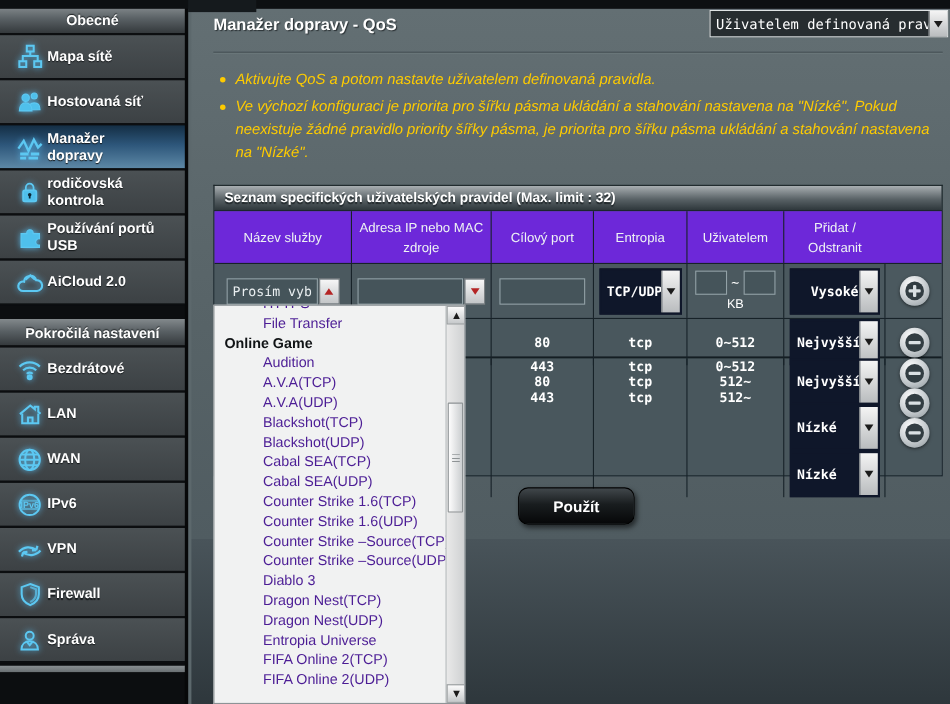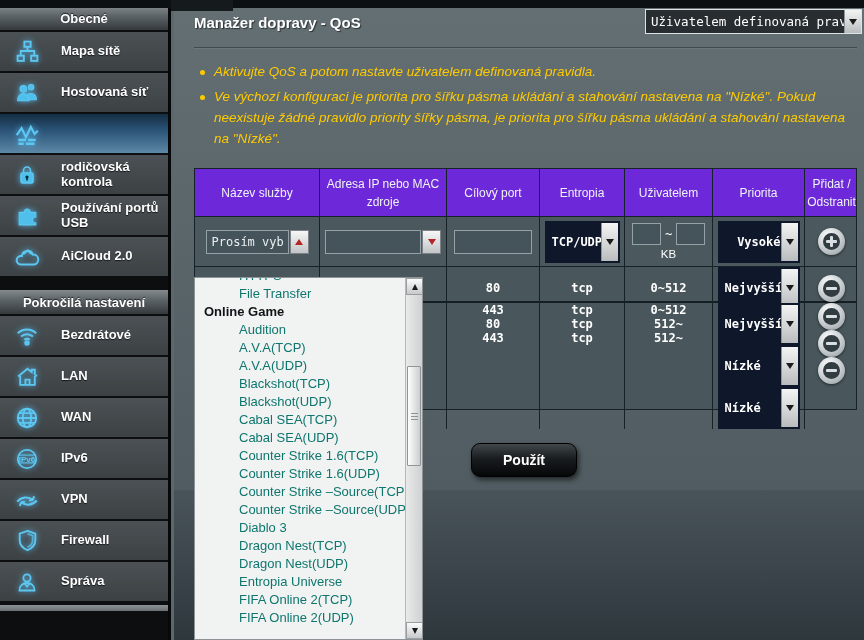--- a/index.html
+++ b/index.html
@@ -19,21 +19,21 @@
     background:#0c0e10; border-right:3px solid #070809; z-index:4;
   }
   .sb-header {
     height:26px; margin-top:0; display:flex; align-items:center; justify-content:center;
     background:linear-gradient(#83898c, #5a6165 45%, #34393c);
     color:#fff; font-weight:bold; font-size:13px; text-shadow:0 -1px 1px #1c2022;
     border-bottom:2px solid #0c0e10;
     text-align:center;
   }
   .sb-item {
-    height:41px; display:flex; align-items:center; gap:19px; padding-left:12px;
+    height:41px; display:flex; align-items:center; gap:1px; padding-left:12px;
     background:linear-gradient(#4b5154, #3c4144);
     border-bottom:2px solid #0c0e10; cursor:pointer;
   }
   .sb-item.selected {
     background:linear-gradient(#142e44 0%, #2d567a 45%, #5d88a6 100%);
   }
   .sb-label { color:#fff; font-weight:bold; font-size:13px; line-height:1.15; text-shadow:0 1px 1px #14181a; }
   .sb-icon { width:30px; height:26px; display:flex; align-items:center; justify-content:center; flex:none; }
   .sb-icon svg { filter:drop-shadow(0 0 3px rgba(90,200,255,.85)); }
   .sb-gap { height:12px; background:#0c0e10; }
@@ -144,21 +144,21 @@
   }
 
   
   #dropdown {
     position:absolute; left:20px; top:277px; width:229px; height:363px;
     background:#f1f2f2; border:1px solid #8d9396; z-index:10; overflow:hidden;
     display:flex;
   }
   .dd-list { flex:1; overflow:hidden; }
   .dd-item {
-    height:18px; line-height:18px; padding-left:44px; font-size:13px; color:#0f766e;
+    height:18px; line-height:18px; padding-left:44px; font-size:13px; color:#4c1d95;
     white-space:nowrap; cursor:pointer;
   }
   .dd-clipped { margin-top:-11px; }
   .dd-cat { padding-left:9px; font-weight:bold; color:#101315; cursor:default; }
   .dd-scroll { width:17px; flex:none; position:relative; background:linear-gradient(90deg,#e9e9e9,#cfd1d2); border-left:1px solid #b5b9bb; }
   .dd-btn {
     position:absolute; left:0; width:17px; height:17px;
     background:linear-gradient(#fbfbfb,#c6c9cb); border:1px solid #9a9ea0;
     display:flex; align-items:center; justify-content:center;
   }
@@ -208,20 +208,21 @@
       <span class="sb-label">Hostovaná síť</span>
     </div>
 
     <div class="sb-item selected">
       <span class="sb-icon">
         <svg width="26" height="26" viewBox="0 0 24 24" fill="none" stroke="#5cc8f2" stroke-width="2">
           <path d="M2.5 13 L7 6.5 L11 15 L15.5 5.5 L19 12 L22 9"></path>
           <path d="M4 17.5 h7 M13 17.5 h7 M4 21 h5 M11 21 h8" stroke-width="2.4"></path>
         </svg>
       </span>
+      <span class="sb-label" style="max-width:92px;">Manažer dopravy</span>
     </div>
 
     <div class="sb-item">
       <span class="sb-icon">
         <svg width="24" height="24" viewBox="0 0 24 24" fill="#4fc0ec" stroke="#5cc8f2" stroke-width="1.6">
           <path d="M8.5 10 V7.5 a3.5 3.5 0 0 1 7 0 V10" fill="none"></path>
           <rect x="6" y="10" width="12" height="10" rx="1.5"></rect>
           <circle cx="12" cy="14" r="1.6" fill="#0c2a38" stroke="none"></circle>
             <path d="M12 14.5 v3" stroke="#0c2a38" stroke-width="1.6"></path>
         </svg>
@@ -343,29 +344,29 @@
     <div class="divider"></div>
 
     <div class="hints">
       <ul>
         <li>Aktivujte QoS a potom nastavte uživatelem definovaná pravidla.</li>
         <li>Ve výchozí konfiguraci je priorita pro šířku pásma ukládání a stahování nastavena na "Nízké". Pokud neexistuje žádné pravidlo priority šířky pásma, je priorita pro šířku pásma ukládání a stahování nastavena na "Nízké".</li>
       </ul>
     </div>
 
     <div id="qos-table">
+      <div class="tbl-title">Seznam specifických uživatelských pravidel (Max. limit : 32)</div>
       <div class="tbl">
 
         <div class="grid-row hdr">
           <div>Název služby</div>
           <div>Adresa IP nebo MAC zdroje</div>
           <div>Cílový port</div>
           <div>Entropia</div>
           <div>Uživatelem</div>
-          <div>Priorita</div>
           <div>Přidat / Odstranit</div>
         </div>
 
         <div class="grid-row inrow">
           <div>
             <span class="combo">
               <input class="mini-input" style="width: 83px;" readonly="" value="Prosím vyberte">
               <span class="combo-btn">
                   <span class="tri-up tri-red-up"></span>
                 </span>

